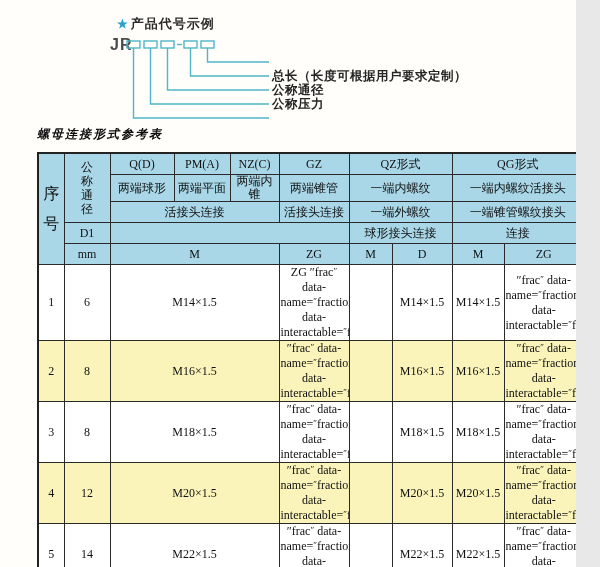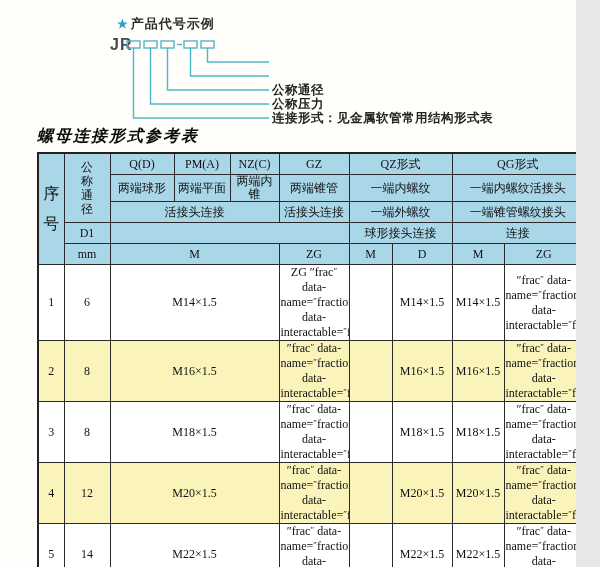--- a/index.html
+++ b/index.html
@@ -12,21 +12,21 @@
   .diag-heading .star{color:#29a3c9;margin-right:2px;font-size:12px;}
   .code-prefix{position:absolute;left:110px;top:36px;font-family:"Liberation Sans",sans-serif;
     font-size:16px;font-weight:bold;color:#4a4a4a;letter-spacing:1px;}
   .diag-svg{position:absolute;left:100px;top:36px;}
   .diag-label{position:absolute;left:272px;height:15px;line-height:15px;
     font-family:"Liberation Sans",sans-serif;font-size:12.5px;font-weight:bold;color:#252525;
     white-space:nowrap;letter-spacing:0.5px;}
 
   
   .table-title{position:absolute;left:37px;top:126px;font-family:"Liberation Serif",serif;
-    font-size:16px;font-weight:bold;font-style:italic;color:#0d0d0d;letter-spacing:2px;}
+    font-size:12px;font-weight:bold;font-style:italic;color:#0d0d0d;letter-spacing:2px;}
 
   
   table.ref{position:absolute;left:37px;top:152px;border-collapse:collapse;table-layout:fixed;
     width:546px;border:2px solid #222;}
   table.ref th, table.ref td{border:1px solid #2a2a2a;padding:0 1px;text-align:center;
     vertical-align:middle;font-weight:normal;color:#111;overflow:hidden;}
   table.ref thead th{background:#a9d7e8;font-size:12px;height:20px;line-height:13px;}
   table.ref tbody td{background:#ffffff;font-size:12px;height:20px;}
   table.ref tbody tr.alt td{background:#faf4ba;}
   .vtext{display:inline-block;width:1em;word-break:break-all;}
@@ -53,23 +53,23 @@
       <rect x="84" y="5" width="13" height="7"></rect>
       <rect x="101" y="5" width="13" height="7"></rect>
       <polyline points="107.5,12 107.5,26 169,26"></polyline>
       <polyline points="90.5,12 90.5,40 169,40"></polyline>
       <polyline points="67.5,12 67.5,54 169,54"></polyline>
       <polyline points="50.5,12 50.5,68 169,68"></polyline>
       <polyline points="33.5,12 33.5,82 169,82"></polyline>
     </g>
   </svg>
 
+  <div class="diag-label" style="top:69px;">总长（长度可根据用户要求定制）</div>
   <div class="diag-label" style="top:83px;">公称通径</div>
   <div class="diag-label" style="top:97px;">公称压力</div>
-  <div class="diag-label" style="top:111px;">连接形式：见金属软管常用结构形式表</div>
 
   <div class="table-title">螺母连接形式参考表</div>
 
   <table class="ref">
     <colgroup>
       <col style="width:26px">
         <col style="width:46px">
         <col style="width:64px">
       <col style="width:56px">
         <col style="width:49px">

